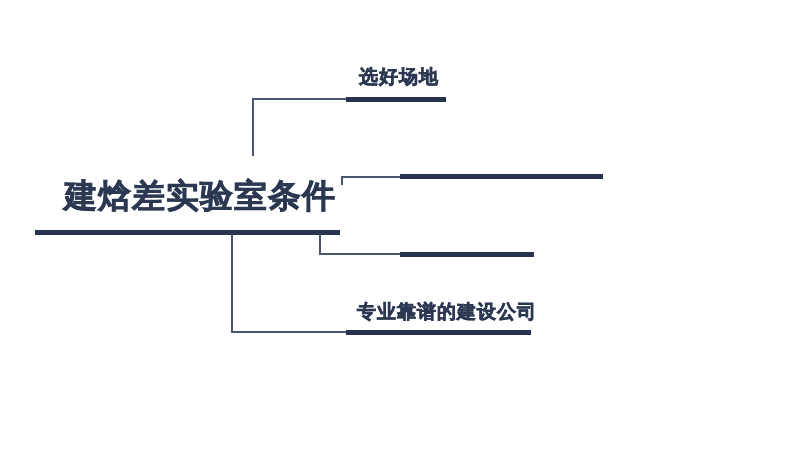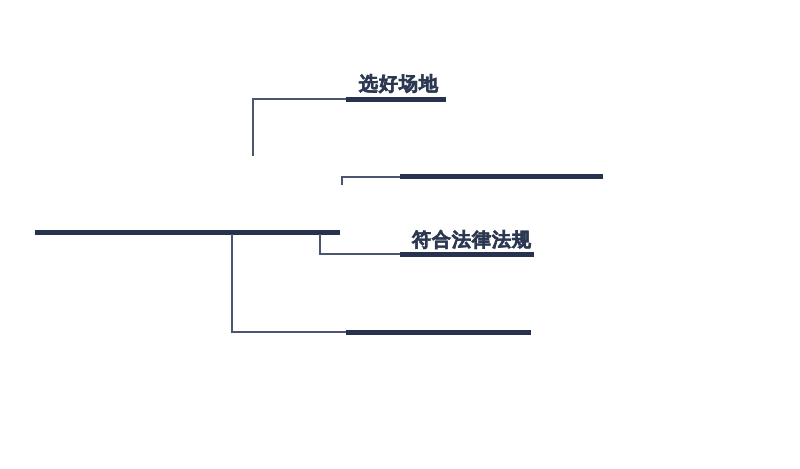--- a/index.html
+++ b/index.html
@@ -26,21 +26,20 @@
   }
   .root-topic {
     left: 64px;
     top: 176px;
     font-size: 33px;
     line-height: 40px;
   }
   .branch-topic {
     font-size: 19px;
     line-height: 22px;
-    margin-top: 7px;
   }
   .topic-1 { left: 359px; top: 66px; }
   .topic-2 { left: 415px; top: 142px; }
   .topic-3 { left: 412px; top: 222px; }
   .topic-4 { left: 357px; top: 301px; }
 
   
   .bar {
     position: absolute;
     height: 5px;
@@ -64,37 +63,38 @@
   .c3-v { left: 319px; top: 234px; width: 2px;  height: 21px; }
   .c3-h { left: 319px; top: 253px; width: 82px; height: 2px; }
   .c4-v { left: 231px; top: 234px; width: 2px;  height: 99px; }
   .c4-h { left: 231px; top: 331px; width: 116px; height: 2px; }
 </style>
 </head>
 <body>
 
 <div class="canvas">
 
+  <div class="topic root-topic">建焓差实验室条件</div>
   <div class="bar bar-root"></div>
 
   <div class="conn c1-v"></div>
   <div class="conn c1-h"></div>
 
   <div class="topic branch-topic topic-1">选好场地</div>
   <div class="bar bar-1"></div>
 
   <div class="conn c2-v"></div>
   <div class="conn c2-h"></div>
 
   <div class="bar bar-2"></div>
 
   <div class="conn c3-v"></div>
   <div class="conn c3-h"></div>
 
-  <div class="topic branch-topic topic-3">符合法律法规</div>
   <div class="bar bar-3"></div>
 
   <div class="conn c4-v"></div>
   <div class="conn c4-h"></div>
 
+  <div class="topic branch-topic topic-4">专业靠谱的建设公司</div>
   <div class="bar bar-4"></div>
 
 </div>
 
 </body></html>

